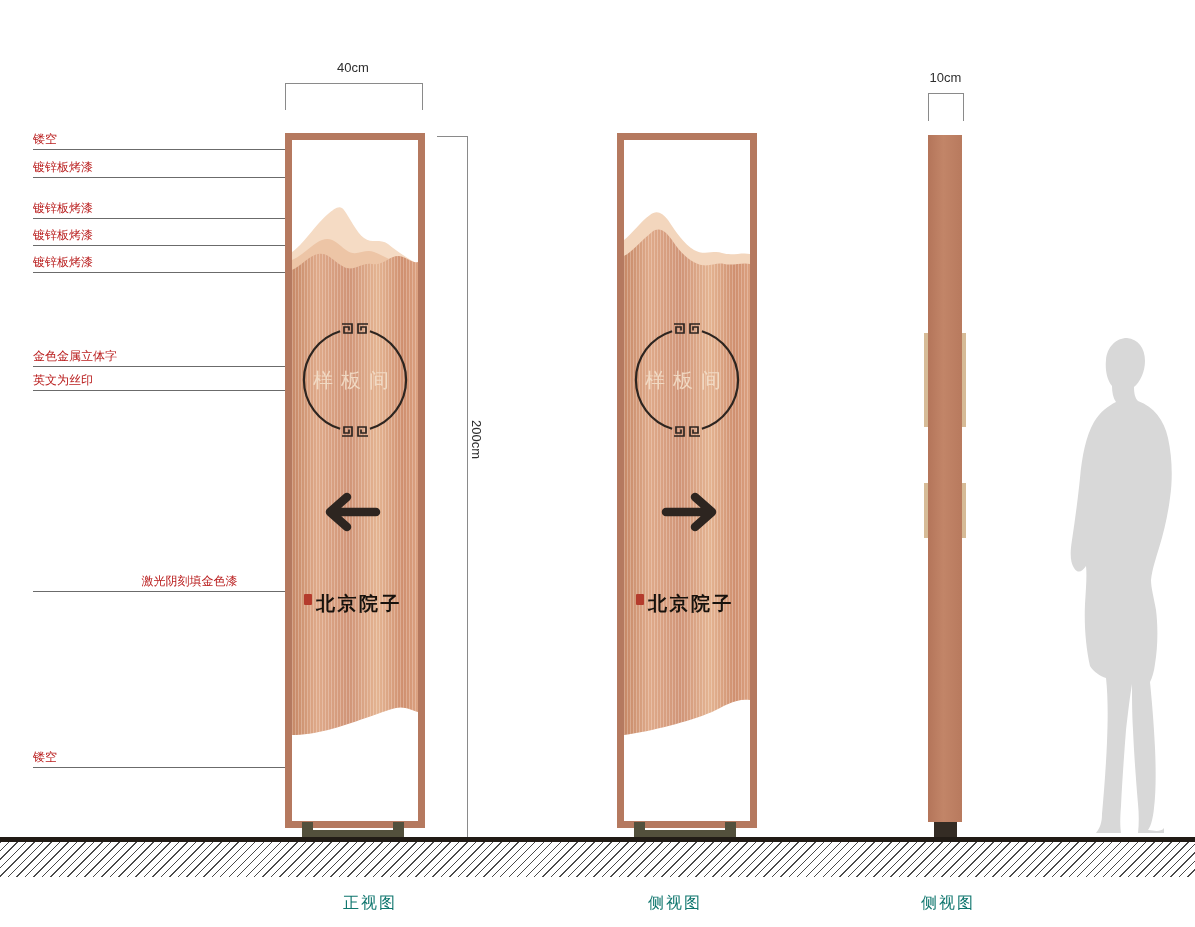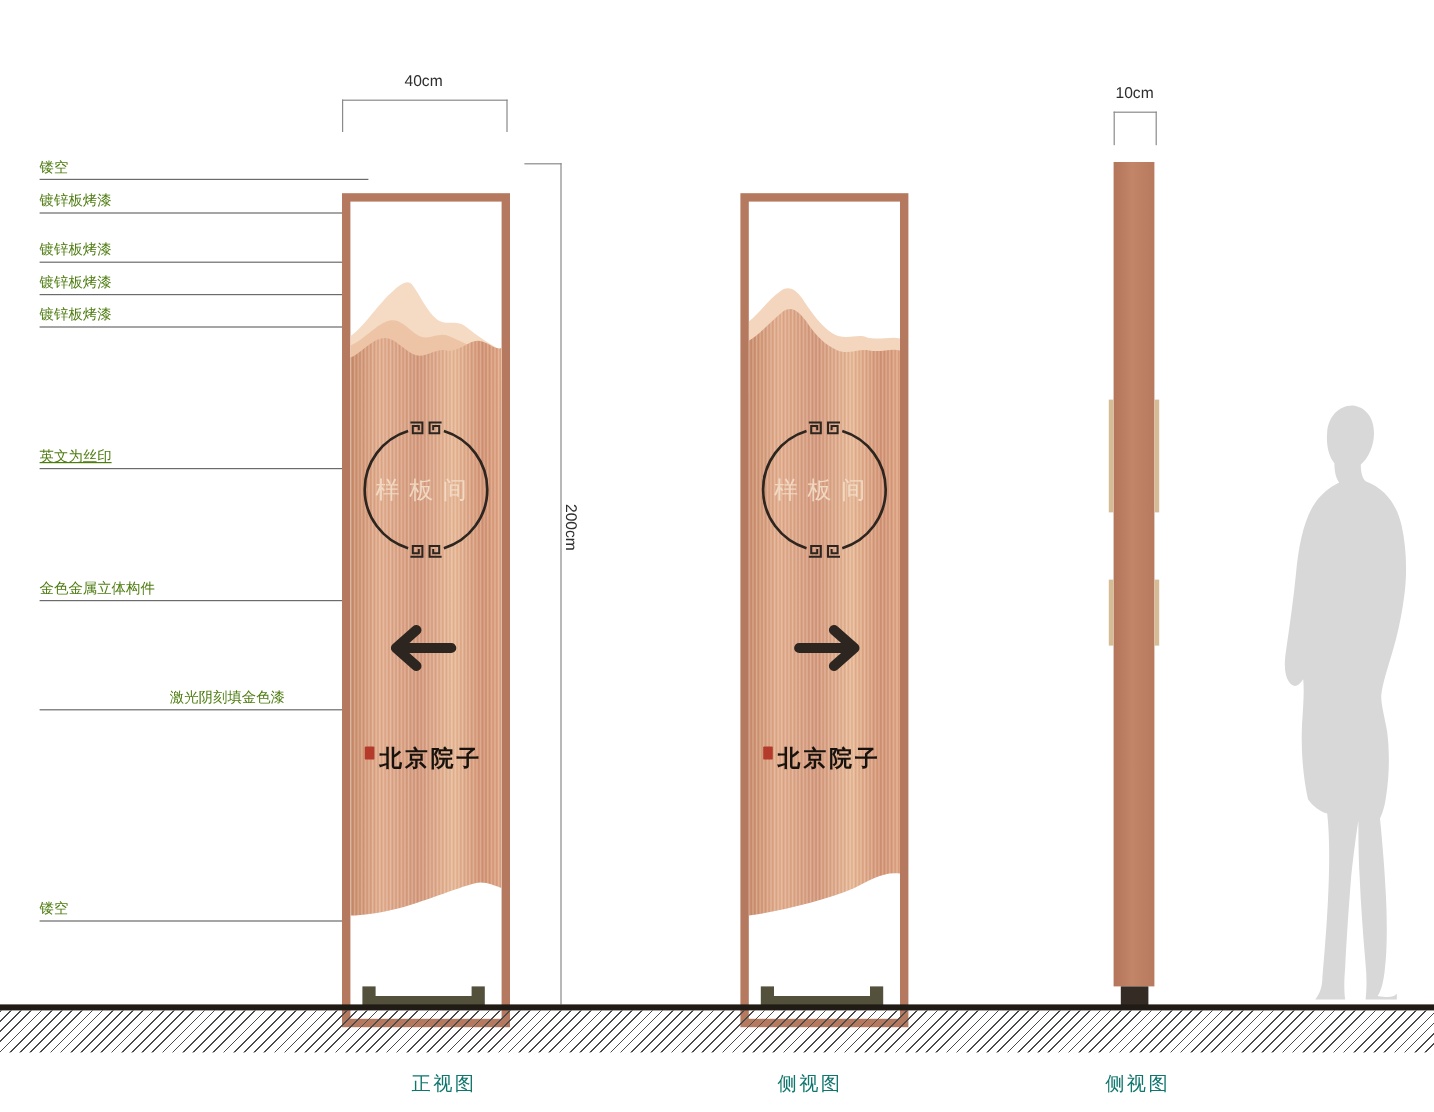--- a/index.html
+++ b/index.html
@@ -1,34 +1,34 @@
 <!DOCTYPE html>
 <html><head>
 <meta charset="utf-8">
 <style>
   html,body{margin:0;padding:0;background:#ffffff;}
   .canvas{position:relative;width:1195px;height:927px;background:#fff;overflow:hidden;
           font-family:"Liberation Sans","DejaVu Sans",sans-serif;}
 
   
-  .callout{position:absolute;left:33px;font-size:12px;line-height:13px;color:#4d7c0f;
+  .callout{position:absolute;left:33px;font-size:12px;line-height:13px;color:#b91c1c;
            border-bottom:1px solid #6b6b6b;padding-bottom:3px;white-space:nowrap;}
 
   
   .dim-bracket{position:absolute;border-top:1px solid #8a8a8a;border-left:1px solid #8a8a8a;
                border-right:1px solid #8a8a8a;}
   .dim-text{position:absolute;font-size:13px;color:#2e2e2e;text-align:center;}
   .dim-vline{position:absolute;width:1px;background:#8a8a8a;}
   .dim-htick{position:absolute;height:1px;background:#8a8a8a;}
   .dim-rot{position:absolute;font-size:13px;color:#2e2e2e;transform:rotate(90deg);
            transform-origin:0 0;white-space:nowrap;}
 
   
   .panel-front{position:absolute;top:133px;width:140px;height:695px;box-sizing:border-box;
-               border:7px solid #b5795f;background:#ffffff;margin-top:28px;}
+               border:7px solid #b5795f;background:#ffffff;}
   .panel-art{position:absolute;left:0;top:0;width:126px;height:675px;display:block;}
   .ring{fill:none;stroke:#2d2520;stroke-width:2.2;}
   .fret{fill:none;stroke:#2d2520;stroke-width:1.7;}
   .emblem-text{font-family:"Liberation Sans","DejaVu Sans",sans-serif;font-size:20px;
                letter-spacing:8px;fill:#f2dcc6;text-anchor:middle;opacity:.95;}
   .arrow-stroke{fill:none;stroke:#2d2520;stroke-width:8.5;stroke-linecap:round;stroke-linejoin:round;}
   .brand-text{font-family:"DejaVu Serif","Liberation Serif",serif;font-weight:bold;font-size:19px;
               letter-spacing:2.5px;fill:#17120d;text-anchor:middle;}
   .seal{fill:#b43b2c;}
 
@@ -57,22 +57,22 @@
 </head>
 <body>
 
 <div class="canvas">
 
   <div class="callout" style="top:133px;width:274px;">镂空</div>
   <div class="callout" style="top:161px;width:252px;">镀锌板烤漆</div>
   <div class="callout" style="top:202px;width:289px;">镀锌板烤漆</div>
   <div class="callout" style="top:229px;width:262px;">镀锌板烤漆</div>
   <div class="callout" style="top:256px;width:256px;">镀锌板烤漆</div>
-  <div class="callout" style="top:374px;width:297px;text-decoration:underline;">英文为丝印</div>
-  <div class="callout" style="top:484px;width:308px;">金色金属立体构件</div>
+  <div class="callout" style="top:350px;width:294px;">金色金属立体字</div>
+  <div class="callout" style="top:374px;width:297px;">英文为丝印</div>
   <div class="callout" style="top:575px;width:313px;text-align:center;">激光阴刻填金色漆</div>
   <div class="callout" style="top:751px;width:268px;">镂空</div>
 
   <div class="dim-text" style="left:285px;top:60px;width:136px;">40cm</div>
   <div class="dim-bracket" style="left:285px;top:83px;width:136px;height:26px;"></div>
 
   <div class="dim-htick" style="left:437px;top:136px;width:31px;"></div>
   <div class="dim-vline" style="left:467px;top:136px;height:701px;"></div>
   <div class="dim-rot" style="left:484px;top:420px;">200cm</div>
 

